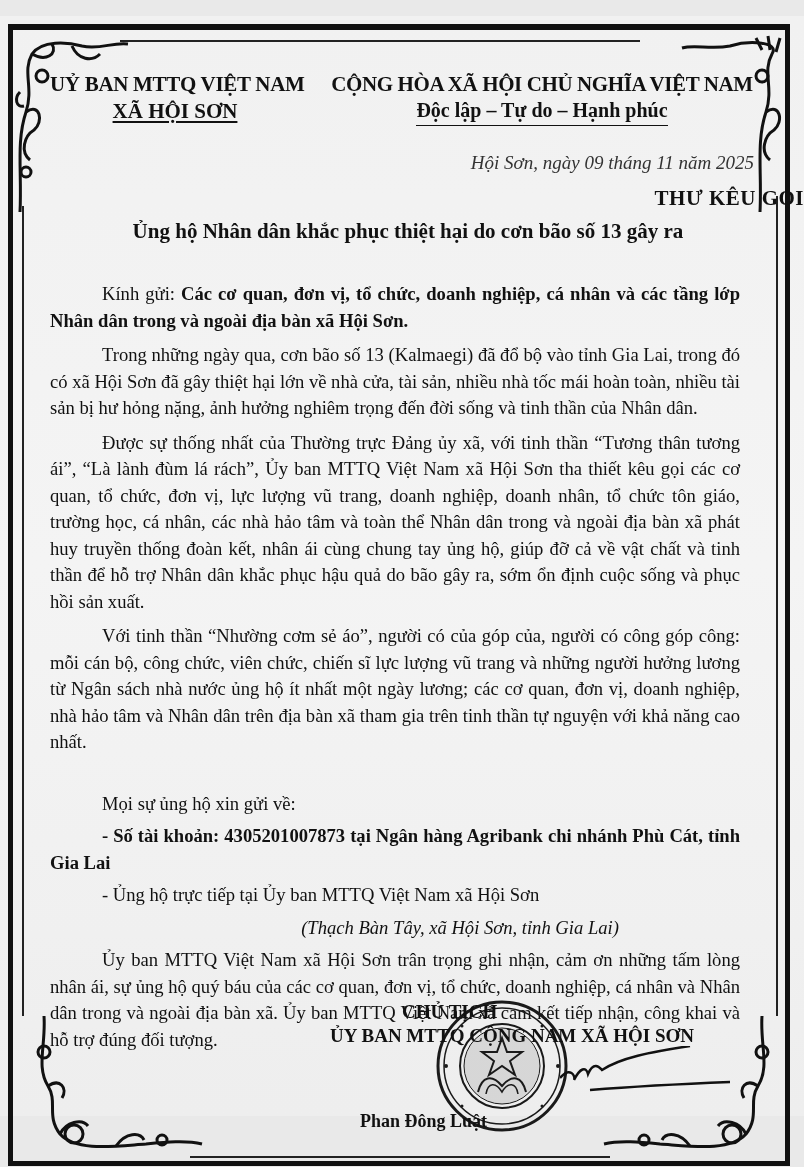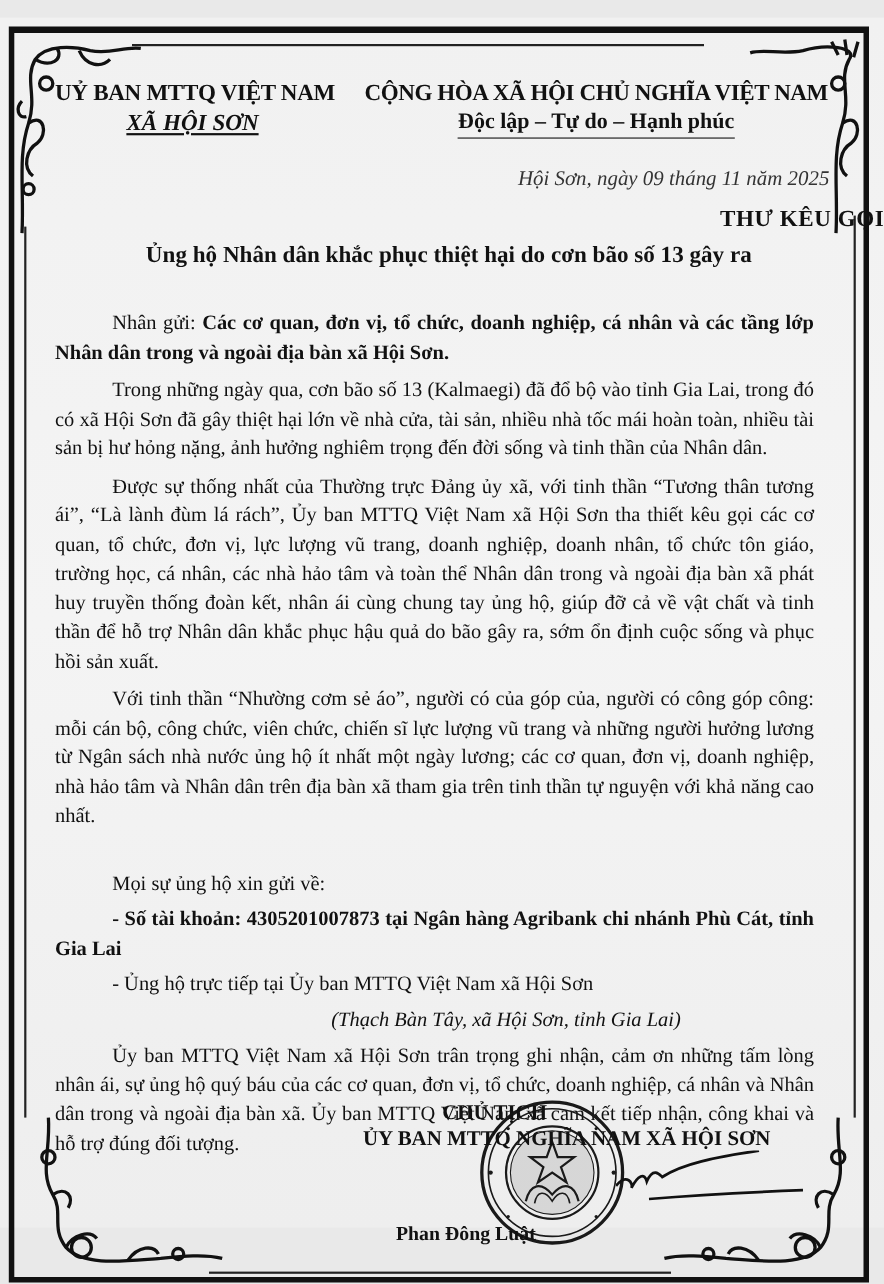--- a/index.html
+++ b/index.html
@@ -28,21 +28,21 @@
   .corner svg { width: 100%; height: 100%; }
   .c-tl { left: 12px; top: 16px; }
   .c-tr { left: 680px; top: 16px; width: 110px; transform: scaleX(-1); }
   .c-bl { left: 16px; top: 990px; width: 190px; height: 160px; }
   .c-br { left: 600px; top: 990px; width: 190px; height: 160px; transform: scaleX(-1); }
 
   .header { position: absolute; top: 56px; left: 0; width: 804px; }
   .org { position: absolute; left: 50px; top: 0; width: 250px; text-align: center;
          font-family: "Liberation Sans Narrow", "Liberation Serif", serif; }
   .org .l1 { font-size: 21px; font-weight: bold; letter-spacing: -0.3px; white-space: nowrap; }
-  .org .l2 { font-size: 21px; font-weight: bold; text-decoration: underline; text-underline-offset: 3px; margin-top: 2px; font-style: italic; }
+  .org .l2 { font-size: 21px; font-weight: bold; text-decoration: underline; text-underline-offset: 3px; margin-top: 2px; }
   .nation { position: absolute; left: 318px; top: 0; width: 448px; text-align: center; }
   .nation .l1 { font-size: 21px; font-weight: bold; white-space: nowrap; letter-spacing: -0.4px; }
   .nation .l2 { font-size: 20px; font-weight: bold; margin-top: 2px; display: inline-block;
                 border-bottom: 1.5px solid #111; padding-bottom: 3px; }
 
   .dateline { position: absolute; top: 136px; right: 70px; font-style: italic; font-size: 19px; color: #333; }
 
   .title { position: absolute; top: 170px; left: 0; width: 804px; text-align: center; }
   .title .t1 { font-size: 21px; font-weight: bold; letter-spacing: 0.5px; text-align: right; }
   .title .t2 { font-size: 21px; font-weight: bold; margin-top: 8px; margin-left: 12px; }
@@ -127,21 +127,21 @@
 
   <div class="dateline">Hội Sơn, ngày 09 tháng 11 năm 2025</div>
 
   <div class="title">
     <div class="t1">THƯ KÊU GỌI</div>
     <div class="t2">Ủng hộ Nhân dân khắc phục thiệt hại do cơn bão số 13 gây ra</div>
   </div>
 
   <div class="body">
     <p>
-      <span>Nhân gửi: </span><span class="b">Các cơ quan, đơn vị, tổ chức, doanh nghiệp, cá nhân và các tầng lớp Nhân dân trong và ngoài địa bàn xã Hội Sơn.</span>
+      <span>Kính gửi: </span><span class="b">Các cơ quan, đơn vị, tổ chức, doanh nghiệp, cá nhân và các tầng lớp Nhân dân trong và ngoài địa bàn xã Hội Sơn.</span>
     </p>
     <p>Trong những ngày qua, cơn bão số 13 (Kalmaegi) đã đổ bộ vào tỉnh Gia Lai, trong đó có xã Hội Sơn đã gây thiệt hại lớn về nhà cửa, tài sản, nhiều nhà tốc mái hoàn toàn, nhiều tài sản bị hư hỏng nặng, ảnh hưởng nghiêm trọng đến đời sống và tinh thần của Nhân dân.</p>
     <p>Được sự thống nhất của Thường trực Đảng ủy xã, với tinh thần “Tương thân tương ái”, “Là lành đùm lá rách”, Ủy ban MTTQ Việt Nam xã Hội Sơn tha thiết kêu gọi các cơ quan, tổ chức, đơn vị, lực lượng vũ trang, doanh nghiệp, doanh nhân, tổ chức tôn giáo, trường học, cá nhân, các nhà hảo tâm và toàn thể Nhân dân trong và ngoài địa bàn xã phát huy truyền thống đoàn kết, nhân ái cùng chung tay ủng hộ, giúp đỡ cả về vật chất và tinh thần để hỗ trợ Nhân dân khắc phục hậu quả do bão gây ra, sớm ổn định cuộc sống và phục hồi sản xuất.</p>
     <p>Với tinh thần “Nhường cơm sẻ áo”, người có của góp của, người có công góp công: mỗi cán bộ, công chức, viên chức, chiến sĩ lực lượng vũ trang và những người hưởng lương từ Ngân sách nhà nước ủng hộ ít nhất một ngày lương; các cơ quan, đơn vị, doanh nghiệp, nhà hảo tâm và Nhân dân trên địa bàn xã tham gia trên tinh thần tự nguyện với khả năng cao nhất.</p>
     <p class="noind">Mọi sự ủng hộ xin gửi về:</p>
     <p class="item b">- Số tài khoản: 4305201007873 tại Ngân hàng Agribank chi nhánh Phù Cát, tỉnh Gia Lai</p>
     <p class="item">- Ủng hộ trực tiếp tại Ủy ban MTTQ Việt Nam xã Hội Sơn</p>
     <p class="addr">(Thạch Bàn Tây, xã Hội Sơn, tỉnh Gia Lai)</p>
     <p>Ủy ban MTTQ Việt Nam xã Hội Sơn trân trọng ghi nhận, cảm ơn những tấm lòng nhân ái, sự ủng hộ quý báu của các cơ quan, đơn vị, tổ chức, doanh nghiệp, cá nhân và Nhân dân trong và ngoài địa bàn xã. Ủy ban MTTQ Việt Nam xã cam kết tiếp nhận, công khai và hỗ trợ đúng đối tượng.</p>
   </div>
@@ -161,21 +161,21 @@
         <circle cx="30" cy="30" r="1.5"></circle>
           <circle cx="110" cy="30" r="1.5"></circle>
         <circle cx="30" cy="110" r="1.5"></circle>
           <circle cx="110" cy="110" r="1.5"></circle>
       </g>
     </svg>
   </div>
 
   <div class="sign">
     <div class="s1">CHỦ TỊCH</div>
-    <div class="s2">ỦY BAN MTTQ NGHĨA NAM XÃ HỘI SƠN</div>
+    <div class="s2">ỦY BAN MTTQ CỘNG NAM XÃ HỘI SƠN</div>
     <div class="name">Phan Đông Luật</div>
   </div>
 
   <div class="signature">
     <svg viewBox="0 0 170 50" width="170" height="50" fill="none" stroke="#111" stroke-width="2.5">
       <path d="M0 32 C 10 20, 16 30, 14 34 C 20 22, 26 20, 28 28 C 34 14, 40 22, 42 24 C 60 12, 90 6, 130 0"></path>
       <path d="M30 44 C 80 40, 120 38, 170 36"></path>
     </svg>
   </div>
 

